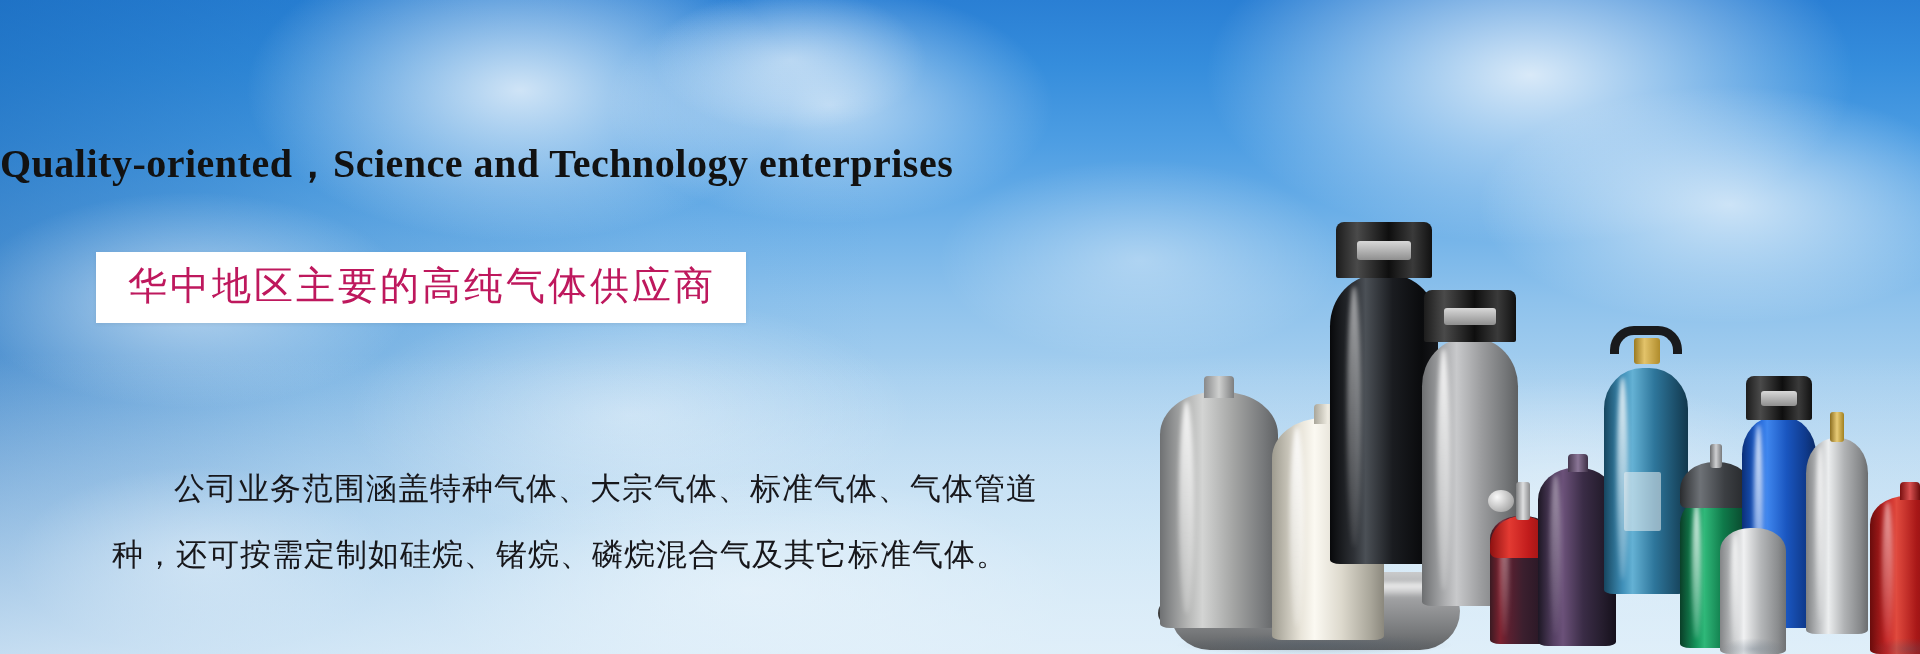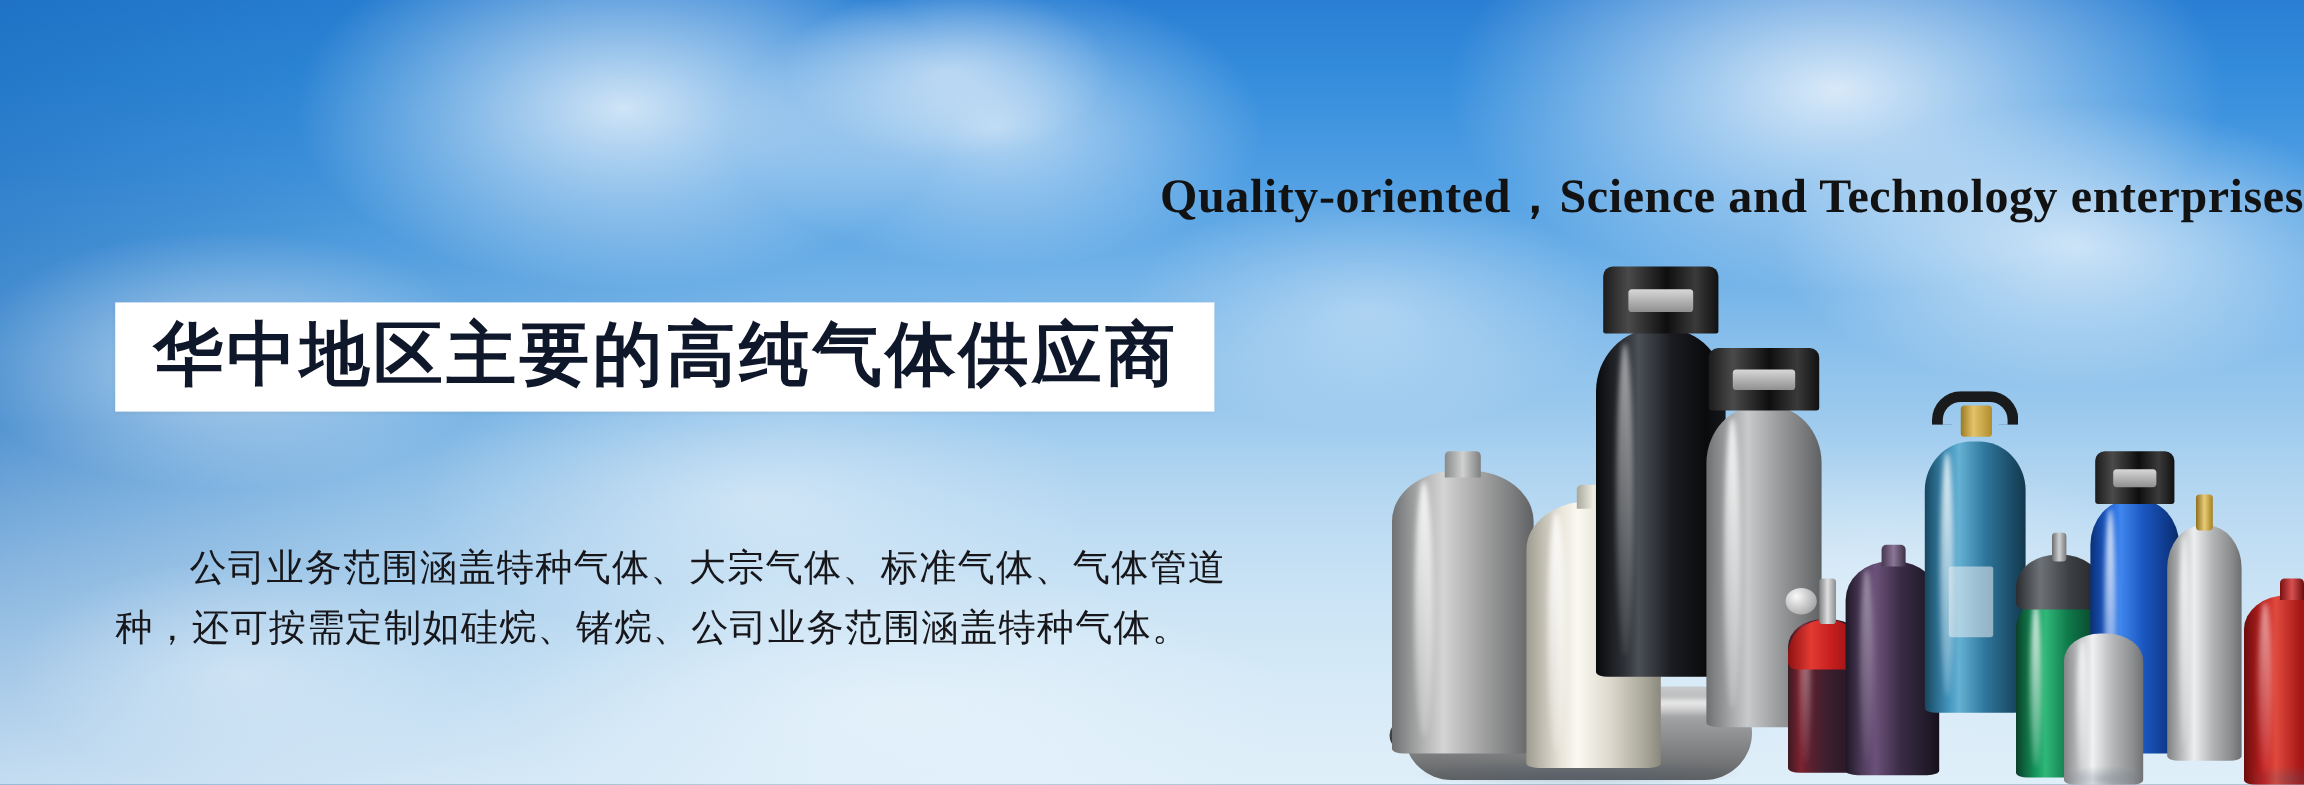--- a/index.html
+++ b/index.html
@@ -81,59 +81,59 @@
     text-shadow:
        3px 3px 0 rgba(40,60,90,.55),
        5px 6px 7px rgba(20,40,70,.45),
        0 0 2px rgba(255,255,255,.9);
     white-space: nowrap;
   }
   .subhead {
     position: absolute;
     left: 0; right: 0;
     top: 136px;
-    text-align: right;
+    text-align: left;
     font-family: "Liberation Serif", serif;
     font-size: 40px;
     font-weight: bold;
     color: #121212;
     letter-spacing: .5px;
     white-space: nowrap;
   }
 
   .tagline-box {
     position: absolute;
     left: 96px;
     top: 252px;
     background: #ffffff;
     padding: 14px 30px 16px 32px;
     box-shadow: 0 1px 4px rgba(0,0,0,.08);
   }
   .tagline-text {
     font-family: "Liberation Sans", sans-serif;
-    font-size: 58px;
-    font-weight: bold;
-    color: #0f172a;
+    font-size: 39px;
+    font-weight: normal;
+    color: #be185d;
     letter-spacing: 3px;
     line-height: 1.05;
     white-space: nowrap;
   }
 
   .body-copy {
     position: absolute;
     left: 96px;
     top: 448px;
     width: 930px;
     font-family: "Liberation Serif", serif;
     font-size: 31px;
     color: #17171b;
     line-height: 1.62;
     letter-spacing: 1px;
   }
-  .body-copy p { margin: 0; white-space: nowrap; }
+  .body-copy p { margin: 16px; white-space: nowrap; }
   .body-copy p.indent { text-indent: 62px; }
 
   
   .cyl-stage {
     position: absolute;
     right: 0;
     bottom: 0;
     width: 760px;
     height: 480px;
   }
@@ -351,16 +351,16 @@
 
 
   <div class="subhead">Quality-oriented，Science and Technology enterprises</div>
 
   <div class="tagline-box">
     <div class="tagline-text">华中地区主要的高纯气体供应商</div>
   </div>
 
   <div class="body-copy">
     <p class="indent">公司业务范围涵盖特种气体、大宗气体、标准气体、气体管道</p>
-    <p>种，还可按需定制如硅烷、锗烷、公司业务范围涵盖特种气体。</p>
+    <p>种，还可按需定制如硅烷、锗烷、磷烷混合气及其它标准气体。</p>
   </div>
 
 </div>
 
 </body></html>

